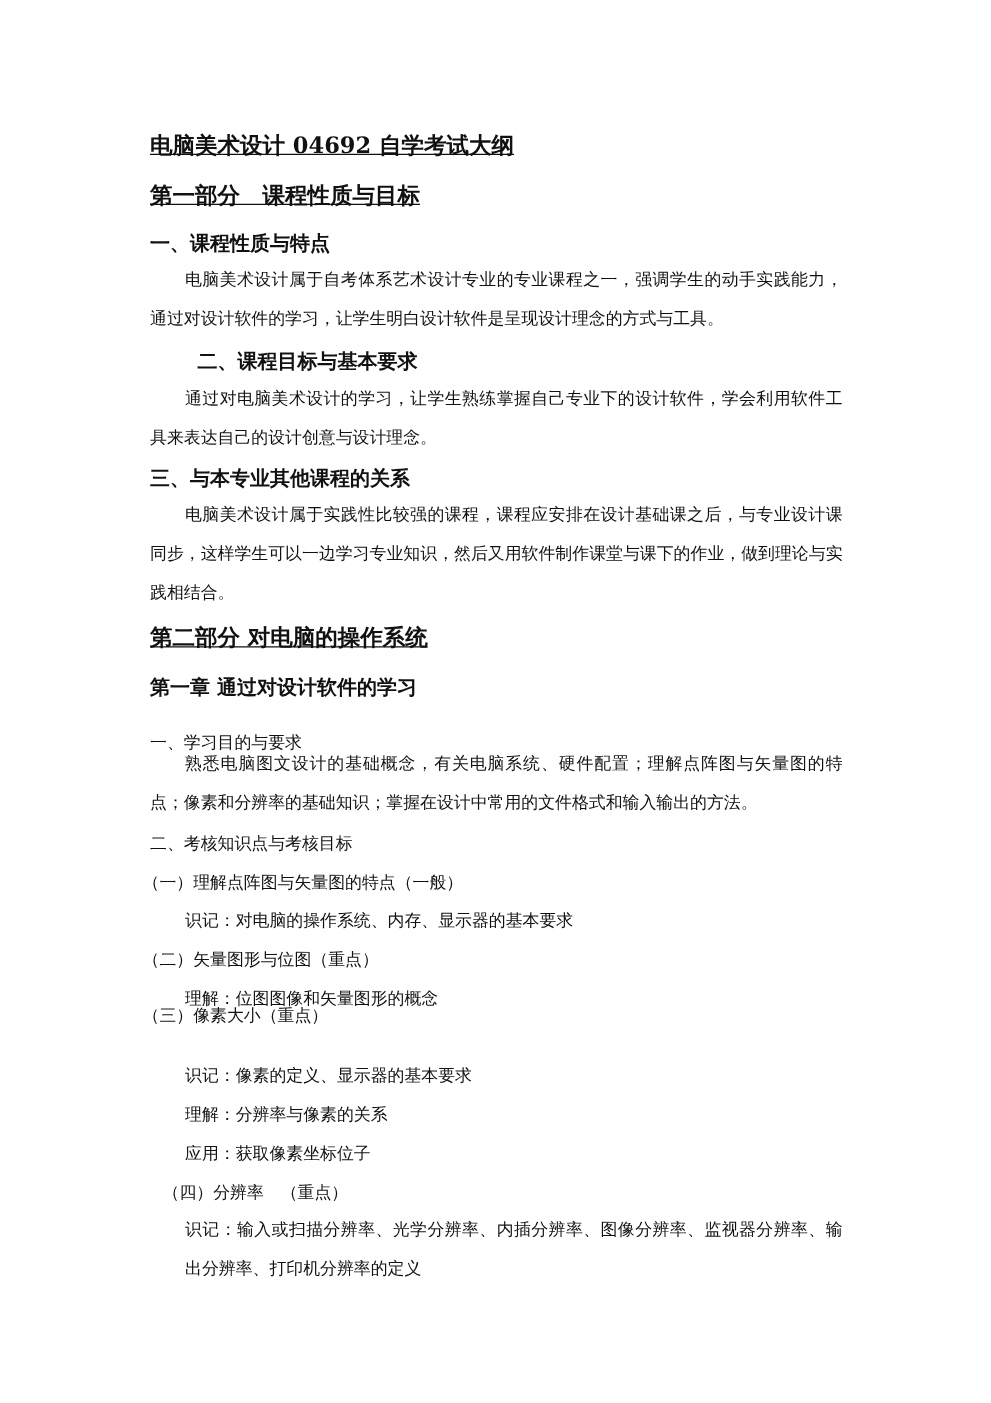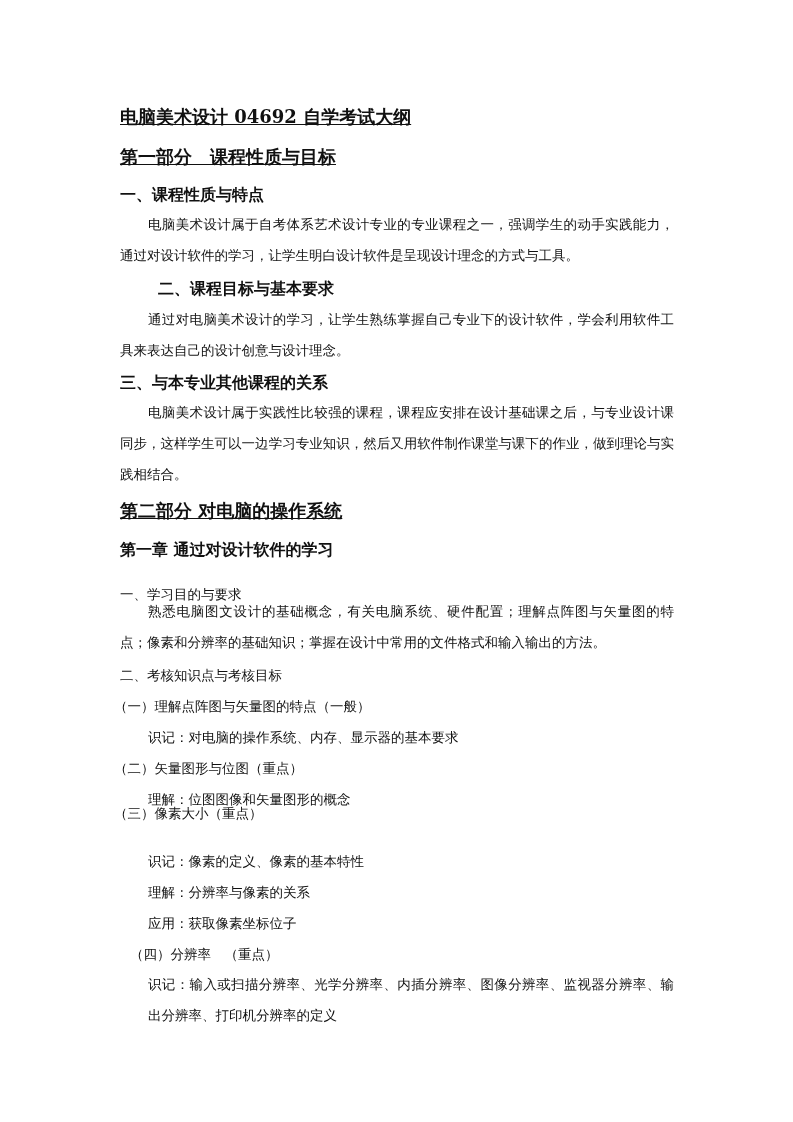--- a/index.html
+++ b/index.html
@@ -98,20 +98,20 @@
 
   <div class="line indent0" style="top:666px;">二、考核知识点与考核目标</div>
 
   <div class="line paren" style="top:697px;">（一）理解点阵图与矢量图的特点（一般）</div>
   <div class="line indent1" style="top:728px;">识记：对电脑的操作系统、内存、显示器的基本要求</div>
 
   <div class="line paren" style="top:759px;">（二）矢量图形与位图（重点）</div>
   <div class="line indent1" style="top:790px;">理解：位图图像和矢量图形的概念</div>
 
   <div class="line paren" style="top:786px;margin-top:18px;">（三）像素大小（重点）</div>
-  <div class="line indent1" style="top:852px;">识记：像素的定义、像素的基本特性</div>
+  <div class="line indent1" style="top:852px;">识记：像素的定义、显示器的基本要求</div>
   <div class="line indent1" style="top:883px;">理解：分辨率与像素的关系</div>
   <div class="line indent1" style="top:914px;">应用：获取像素坐标位子</div>
 
   <div class="line paren" style="top:945px;margin-left:16px;">（四）分辨率　（重点）</div>
   <div class="para2" style="top:969px;">识记：输入或扫描分辨率、光学分辨率、内插分辨率、图像分辨率、监视器分辨率、输出分辨率、打印机分辨率的定义</div>
 
 </div>
 
 </body></html>

